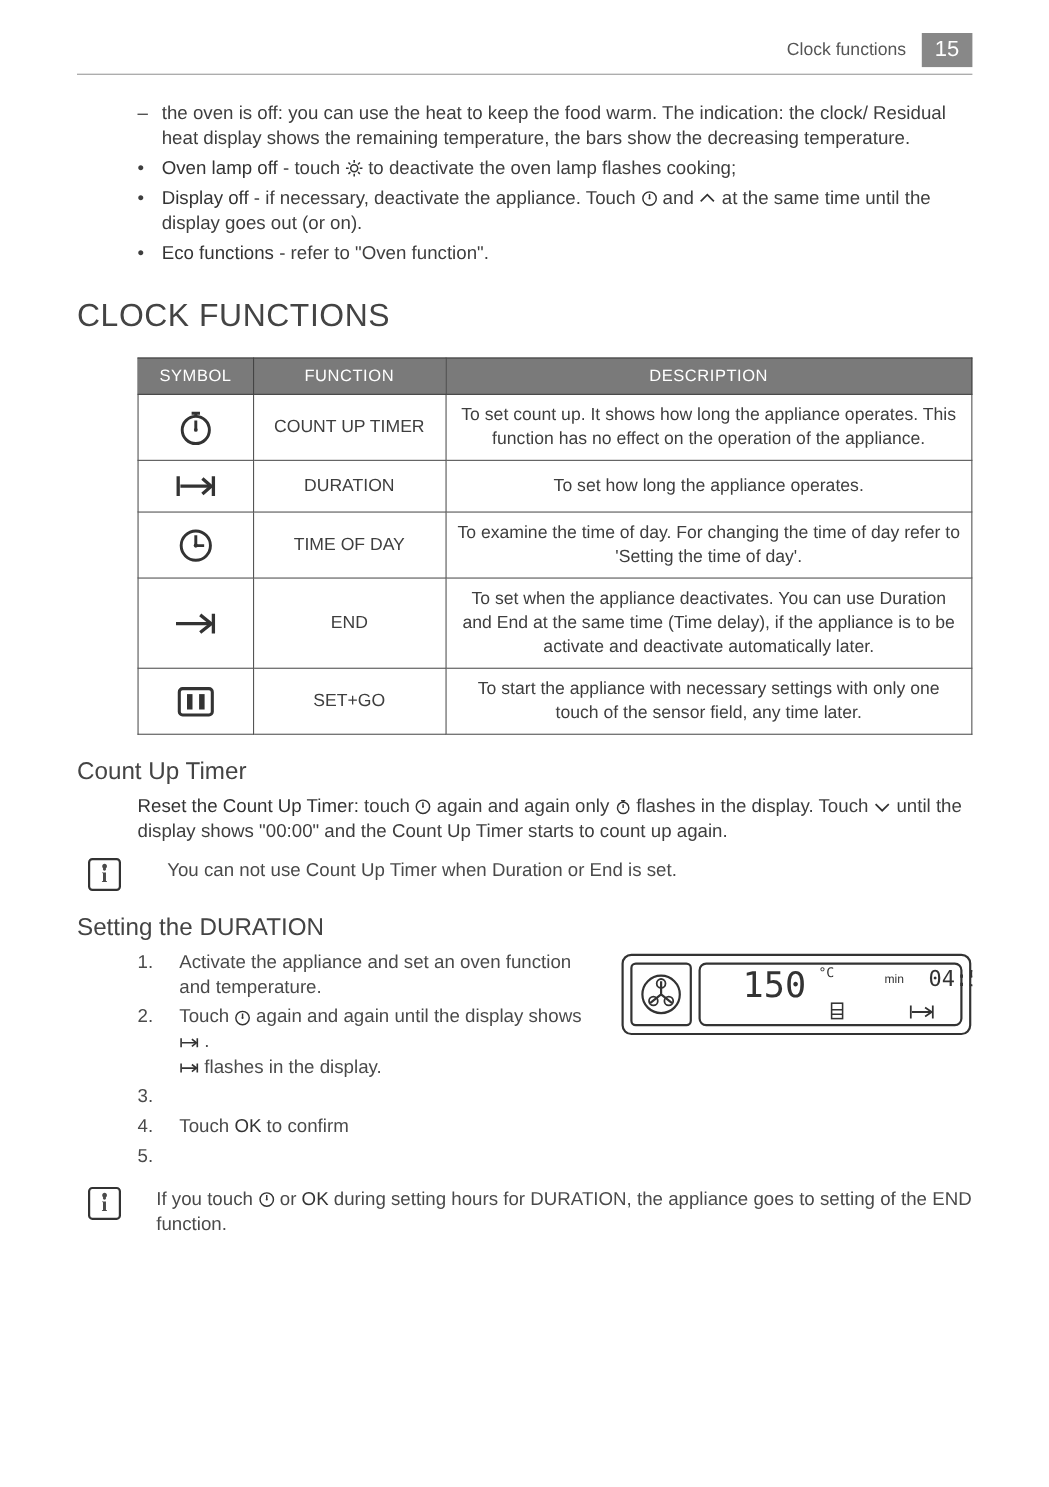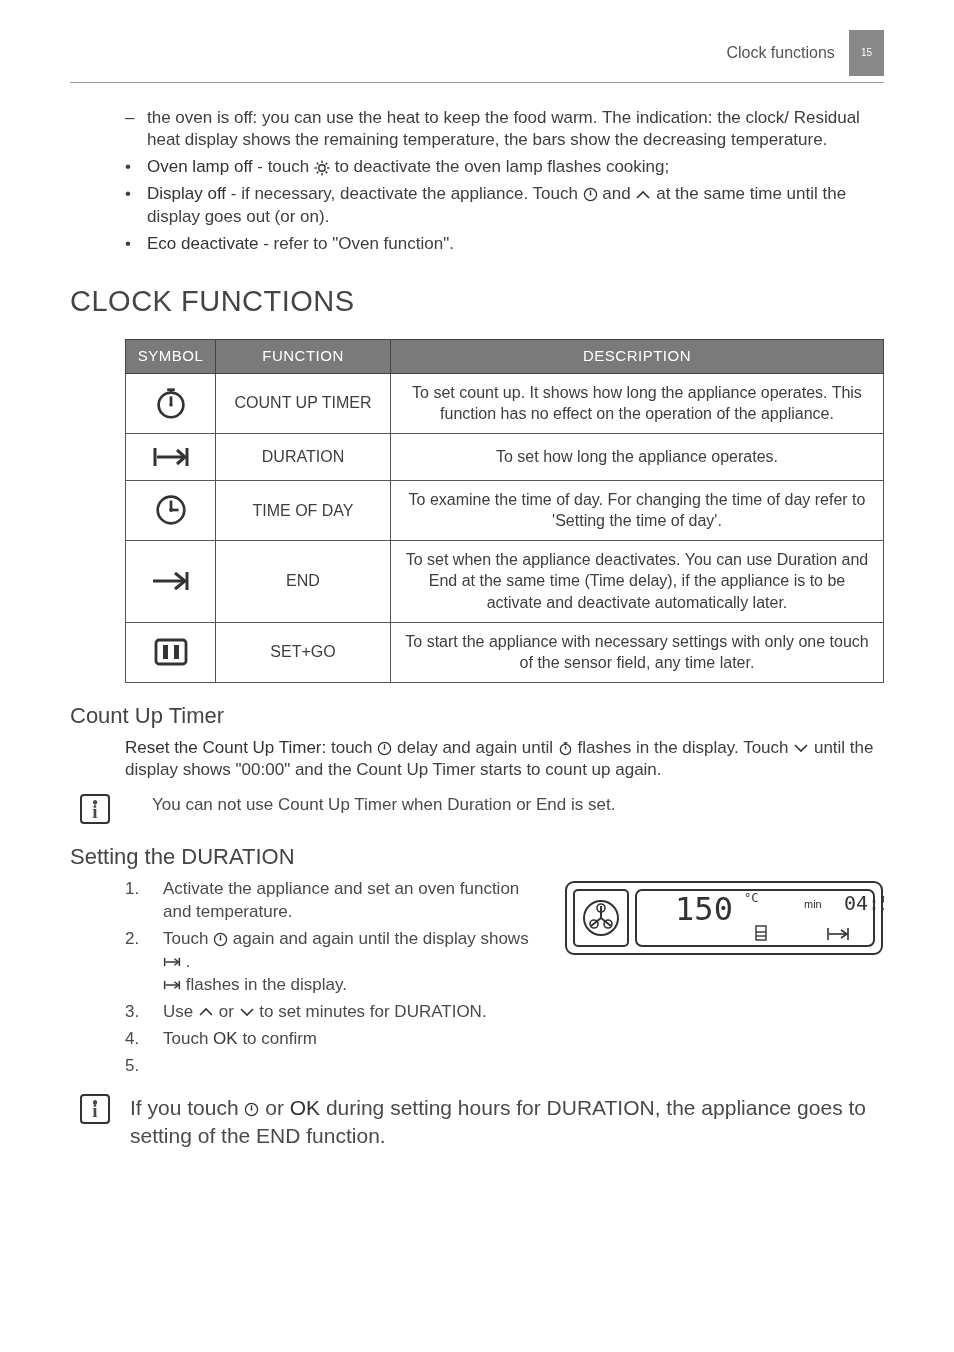--- a/index.html
+++ b/index.html
@@ -18,22 +18,22 @@
     align-items: center;
     border-bottom: 1px solid #999;
     padding-bottom: 6px;
     margin-bottom: 24px;
     gap: 14px;
   }
   .header-title { font-size: 16px; color: #555; }
   .page-num {
     background: #888;
     color: #fff;
-    font-size: 10px;
-    padding: 16px 12px;
+    font-size: 20px;
+    padding: 2px 12px;
   }
   .body-col { margin-left: 55px; font-size: 17px; color: #3e3e3e; }
   .dash-item { display: flex; margin-bottom: 4px; }
   .dash-item .dash { width: 22px; flex-shrink: 0; }
   .bul { display: flex; margin-bottom: 4px; }
   .bul .dot { width: 22px; flex-shrink: 0; }
   .bold { font-weight: 400; color: #333; }
   h1.section {
     font-size: 29px;
     font-weight: 300;
@@ -51,21 +51,21 @@
     border-collapse: collapse;
     width: 100%;
     margin-bottom: 14px;
   }
   table.clock th {
     background: #7a7a7a;
     color: #fff;
     font-weight: 300;
     font-size: 15px;
     letter-spacing: 0.5px;
-    padding: 6px 4px;
+    padding: 6px 19px;
     border: 1px solid #444;
     text-align: center;
   }
   table.clock td {
     border: 1px solid #555;
     padding: 8px 10px;
     font-size: 16px;
     text-align: center;
     vertical-align: middle;
     color: #3e3e3e;
@@ -130,21 +130,21 @@
           <circle cx="8" cy="8" r="1" fill="#333"></circle>
         </svg><span> and </span><svg class="inline-icon" width="16" height="10" viewBox="0 0 16 10">
           <path d="M2 8 L8 2 L14 8" fill="none" stroke="#333" stroke-width="1.6"></path>
         </svg><span> at the same time until the display goes out (or on).</span>
     </span>
   </div>
 
   <div class="bul">
     <span class="dot">•</span>
     <span>
-      <span class="bold">Eco deactivate</span><span> - refer to "Oven function".</span>
+      <span class="bold">Eco functions</span><span> - refer to "Oven function".</span>
     </span>
   </div>
 </div>
 
 <h1 class="section">CLOCK FUNCTIONS</h1>
 
 <div class="body-col">
 <table class="clock">
   <thead>
     <tr>
@@ -217,21 +217,21 @@
 </table>
 </div>
 
 <h2 class="sub">Count Up Timer</h2>
 <div class="body-col">
   <p>
     <span class="bold">Reset the Count Up Timer:</span><span> touch </span><svg class="inline-icon" width="15" height="15" viewBox="0 0 16 16">
         <circle cx="8" cy="8" r="6.5" fill="none" stroke="#333" stroke-width="1.4"></circle>
         <line x1="8" y1="8" x2="8" y2="3.5" stroke="#333" stroke-width="1.4"></line>
         <circle cx="8" cy="8" r="1" fill="#333"></circle>
-      </svg><span> delay and again until </span><svg class="inline-icon" width="15" height="15" viewBox="0 0 16 16">
+      </svg><span> again and again only </span><svg class="inline-icon" width="15" height="15" viewBox="0 0 16 16">
         <circle cx="8" cy="9" r="5.5" fill="none" stroke="#333" stroke-width="1.4"></circle>
         <line x1="8" y1="9" x2="8" y2="5.5" stroke="#333" stroke-width="1.4"></line>
         <line x1="6" y1="2" x2="10" y2="2" stroke="#333" stroke-width="1.4"></line>
         <line x1="8" y1="2" x2="8" y2="3.5" stroke="#333" stroke-width="1.4"></line>
       </svg><span> flashes in the display. Touch </span><svg class="inline-icon" width="16" height="10" viewBox="0 0 16 10">
         <path d="M2 2 L8 8 L14 2" fill="none" stroke="#333" stroke-width="1.6"></path>
       </svg><span> until the display shows "00:00" and the Count Up Timer starts to count up again.</span>
   </p>
 </div>
 
@@ -266,25 +266,20 @@
         <svg class="inline-icon" width="18" height="12" viewBox="0 0 22 14">
               <line x1="2" y1="2" x2="2" y2="12" stroke="#333" stroke-width="1.8"></line>
               <line x1="20" y1="2" x2="20" y2="12" stroke="#333" stroke-width="1.8"></line>
               <line x1="3" y1="7" x2="18" y2="7" stroke="#333" stroke-width="1.8"></line>
               <path d="M14 3 L19 7 L14 11" fill="none" stroke="#333" stroke-width="1.8"></path>
             </svg><span> flashes in the display.</span>
         </span>
       </li>
       <li>
           <span class="num">3.</span>
-        <span><span>Use </span><svg class="inline-icon" width="16" height="10" viewBox="0 0 16 10">
-              <path d="M2 8 L8 2 L14 8" fill="none" stroke="#333" stroke-width="1.6"></path>
-            </svg><span> or </span><svg class="inline-icon" width="16" height="10" viewBox="0 0 16 10">
-              <path d="M2 2 L8 8 L14 2" fill="none" stroke="#333" stroke-width="1.6"></path>
-            </svg><span> to set minutes for DURATION.</span></span>
       </li>
       <li>
           <span class="num">4.</span>
         <span><span>Touch </span><span class="bold">OK</span><span> to confirm</span></span>
       </li>
       <li>
           <span class="num">5.</span>
       </li>
     </ol>
   </div>
@@ -315,20 +310,20 @@
       <line x1="1" y1="6" x2="18" y2="6" stroke="#333" stroke-width="1.6"></line>
       <path d="M13 2 L19 6 L13 10" fill="none" stroke="#333" stroke-width="1.6"></path>
     </g>
   </svg>
 </div>
 
 <div class="info-row">
   <div class="info-icon">
       <span>i</span>
     </div>
-  <div style="flex:1; font-size:21px;">
+  <div style="flex:1; font-size:17px;margin-left:12px;">
     <span>If you touch </span><svg class="inline-icon" width="15" height="15" viewBox="0 0 16 16">
         <circle cx="8" cy="8" r="6.5" fill="none" stroke="#333" stroke-width="1.4"></circle>
         <line x1="8" y1="8" x2="8" y2="3.5" stroke="#333" stroke-width="1.4"></line>
         <circle cx="8" cy="8" r="1" fill="#333"></circle>
       </svg><span> or </span><span class="bold">OK</span><span> during setting hours for DURATION, the appliance goes to setting of the END function.</span>
   </div>
 </div>
 
 </body></html>

